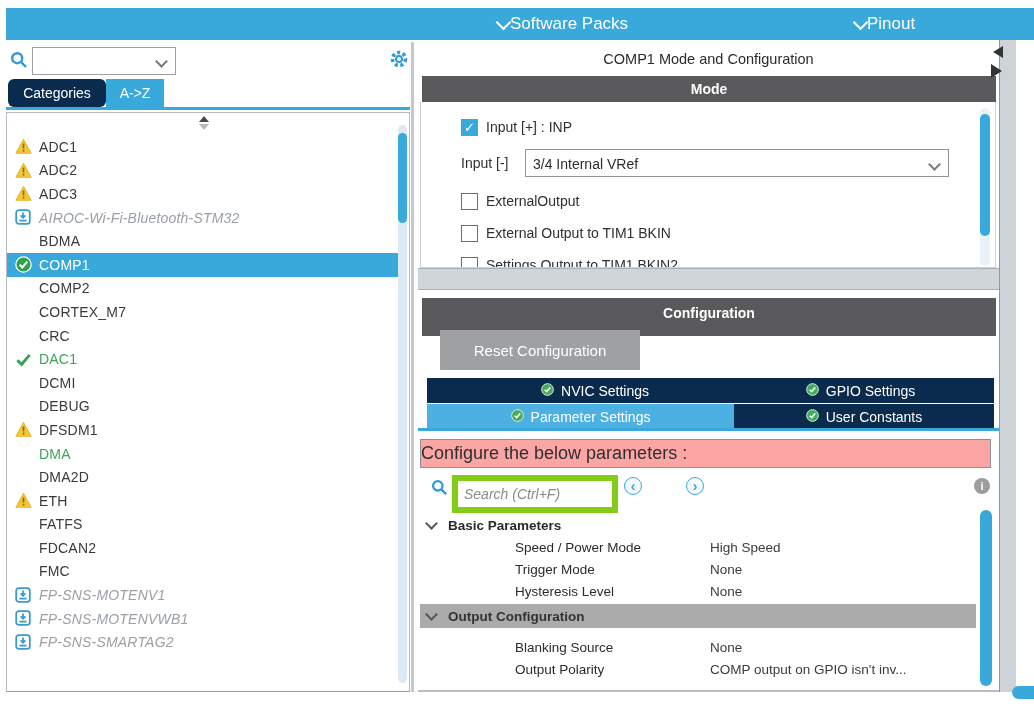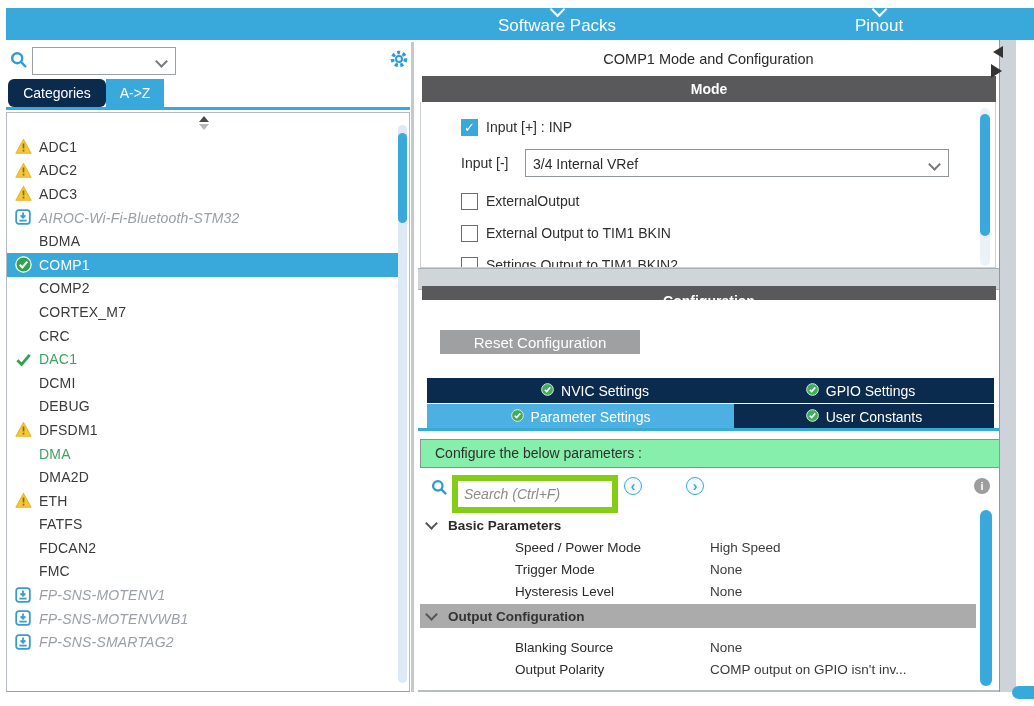--- a/index.html
+++ b/index.html
@@ -1,20 +1,20 @@
 <!DOCTYPE html>
 <html style="--accent: #39A9DC; --navy: #0A2B4D; --seltab: #4CB1E2;"><head>
 <meta charset="utf-8">
 <style>
   html,body{margin:0;padding:0;background:#ffffff;}
   #app{position:relative;width:1034px;height:706px;background:#fff;overflow:hidden;
        font-family:"Liberation Sans","DejaVu Sans",sans-serif;color:#333;}
   
   #topbar{position:absolute;left:6px;top:8px;width:1028px;height:32px;background:var(--accent,#39A9DC);}
-  .tb-item{position:absolute;top:0;height:32px;display:flex;align-items:center;gap:1px;color:#fff;font-size:17px;cursor:pointer;flex-direction:column;}
+  .tb-item{position:absolute;top:0;height:32px;display:flex;align-items:center;gap:1px;color:#fff;font-size:17px;cursor:pointer;}
   .tb-chev{width:9px;height:9px;border-right:2.5px solid #fff;border-bottom:2.5px solid #fff;transform:rotate(45deg);margin-top:-4px;}
   
   #left-panel{position:absolute;left:6px;top:42px;width:404px;height:650px;}
   .lp-search-icon{position:absolute;left:4px;top:9px;width:18px;height:18px;}
   .lp-combo{position:absolute;left:26px;top:5px;width:142px;height:26px;border:1px solid #9aa0a5;background:#fff;}
   .lp-combo .chev,.mode-combo .chev{position:absolute;right:9px;top:9px;width:7px;height:7px;border-right:2px solid #777;border-bottom:2px solid #777;transform:rotate(45deg);}
   .lp-gear{position:absolute;left:382px;top:6px;width:22px;height:22px;}
   .lp-tabs{position:absolute;left:2px;top:37px;height:28px;display:flex;}
   .lp-tab{height:28px;line-height:28px;text-align:center;color:#fff;font-size:14px;cursor:pointer;}
   .lp-tab.t0{width:98px;background:var(--navy,#0A2B4D);border-radius:6px;}
@@ -43,28 +43,28 @@
   #mode-content{position:absolute;left:2px;right:3px;top:60px;height:166px;border:1px solid #ccd1d5;border-top:none;overflow:hidden;padding:14px 0 0 40px;box-sizing:border-box;}
   .mode-row{display:flex;align-items:center;height:22px;font-size:14px;color:#2f2f2f;}
   .cb{width:15px;height:15px;border:1.5px solid #6d6d6d;background:#fff;flex:none;margin-right:8px;cursor:pointer;box-sizing:content-box;}
   .cb.checked{background:var(--accent,#39A9DC);border-color:var(--accent,#39A9DC);color:#fff;font-size:13px;line-height:15px;text-align:center;font-weight:bold;}
   .mode-combo{position:relative;width:424px;height:28px;border:1px solid #8f9498;background:#fff;line-height:28px;padding-left:7px;box-sizing:border-box;font-size:14px;color:#2b2b2b;cursor:pointer;}
   .mode-combo .chev{top:10px;}
   .mc-label{display:inline-block;width:64px;font-size:14px;color:#2f2f2f;}
   .mode-track{position:absolute;left:562px;top:66px;width:10px;height:158px;background:#ebf2f7;border-radius:5px;}
   .mode-thumb{position:absolute;left:562px;top:72px;width:10px;height:122px;background:var(--accent,#39A9DC);border-radius:5px;cursor:pointer;}
   .sash{position:absolute;left:0;right:0;top:226px;height:22px;background:#cfd5d9;border-top:1px solid #aab1b6;border-bottom:1px solid #aab1b6;box-sizing:border-box;cursor:row-resize;}
-  .config-bar{top:244px;height:14px;line-height:30px;}
-  .reset-btn{position:absolute;left:22px;top:288px;width:200px;height:24px;background:#9FA0A2;color:#fff;font-size:15px;border:none;cursor:pointer;font-family:inherit;}
+  .config-bar{top:256px;height:38px;line-height:30px;}
+  .reset-btn{position:absolute;left:22px;top:288px;width:200px;height:40px;background:#9FA0A2;color:#fff;font-size:15px;border:none;cursor:pointer;font-family:inherit;}
   #cfg-tabs{position:absolute;left:9px;top:336px;width:567px;}
   .cfg-row{display:flex;height:25px;margin-bottom:1px;}
   .cfg-tab{height:25px;display:flex;align-items:center;justify-content:center;gap:7px;background:var(--navy,#0A2B4D);color:#fff;font-size:14px;cursor:pointer;}
   .cfg-tab.active{background:var(--seltab,#4CB1E2);}
   .rp-underline{position:absolute;left:0;right:0;top:386px;height:3px;background:var(--accent,#39A9DC);}
-  .configure-box{position:absolute;left:2px;top:397px;width:569px;height:27px;border:1px solid #8b9196;line-height:27px;padding-left:14px;font-size:14px;color:#2f2f2f;box-sizing:content-box;background:#86efac;}
+  .configure-box{position:absolute;left:2px;top:397px;width:569px;height:27px;border:1px solid #8b9196;line-height:27px;padding-left:0;font-size:18px;color:#2f2f2f;box-sizing:content-box;background:#fca5a5;}
   .param-search-row{position:absolute;left:0;top:432px;width:575px;height:28px;}
   .ps-qicon{position:absolute;left:13px;top:5px;width:17px;height:17px;}
   .ps-input{position:absolute;left:34px;top:1px;width:146px;height:24px;border:6px solid #84cc16;font-size:14px;font-style:italic;color:#888;padding-left:6px;font-family:inherit;outline:none;}
   .ps-input::placeholder{color:#8b8b8b;font-style:italic;}
   .circ-btn{position:absolute;top:3px;width:18px;height:18px;border:1.5px solid var(--accent,#39A9DC);border-radius:50%;color:var(--accent,#39A9DC);font-size:14px;font-weight:bold;text-align:center;line-height:16px;box-sizing:border-box;cursor:pointer;background:#f4fafd;}
   .info-icon{position:absolute;left:556px;top:4px;width:16px;height:16px;border-radius:50%;background:#9d9d9d;color:#fff;font-size:11px;font-weight:bold;text-align:center;line-height:16px;cursor:pointer;}
   #params{position:absolute;left:2px;top:464px;width:556px;margin-top:8px;}
   .grp-header{display:flex;align-items:center;height:22px;font-size:13.5px;font-weight:bold;color:#2b2b2b;cursor:pointer;}
   .grp-header.gray{background:#ABABAB;height:24px;margin-top:2px;color:#333;}
   .grp-chev{width:7px;height:7px;border-right:2px solid #555;border-bottom:2px solid #555;transform:rotate(45deg);margin:-3px 12px 0 7px;flex:none;}

